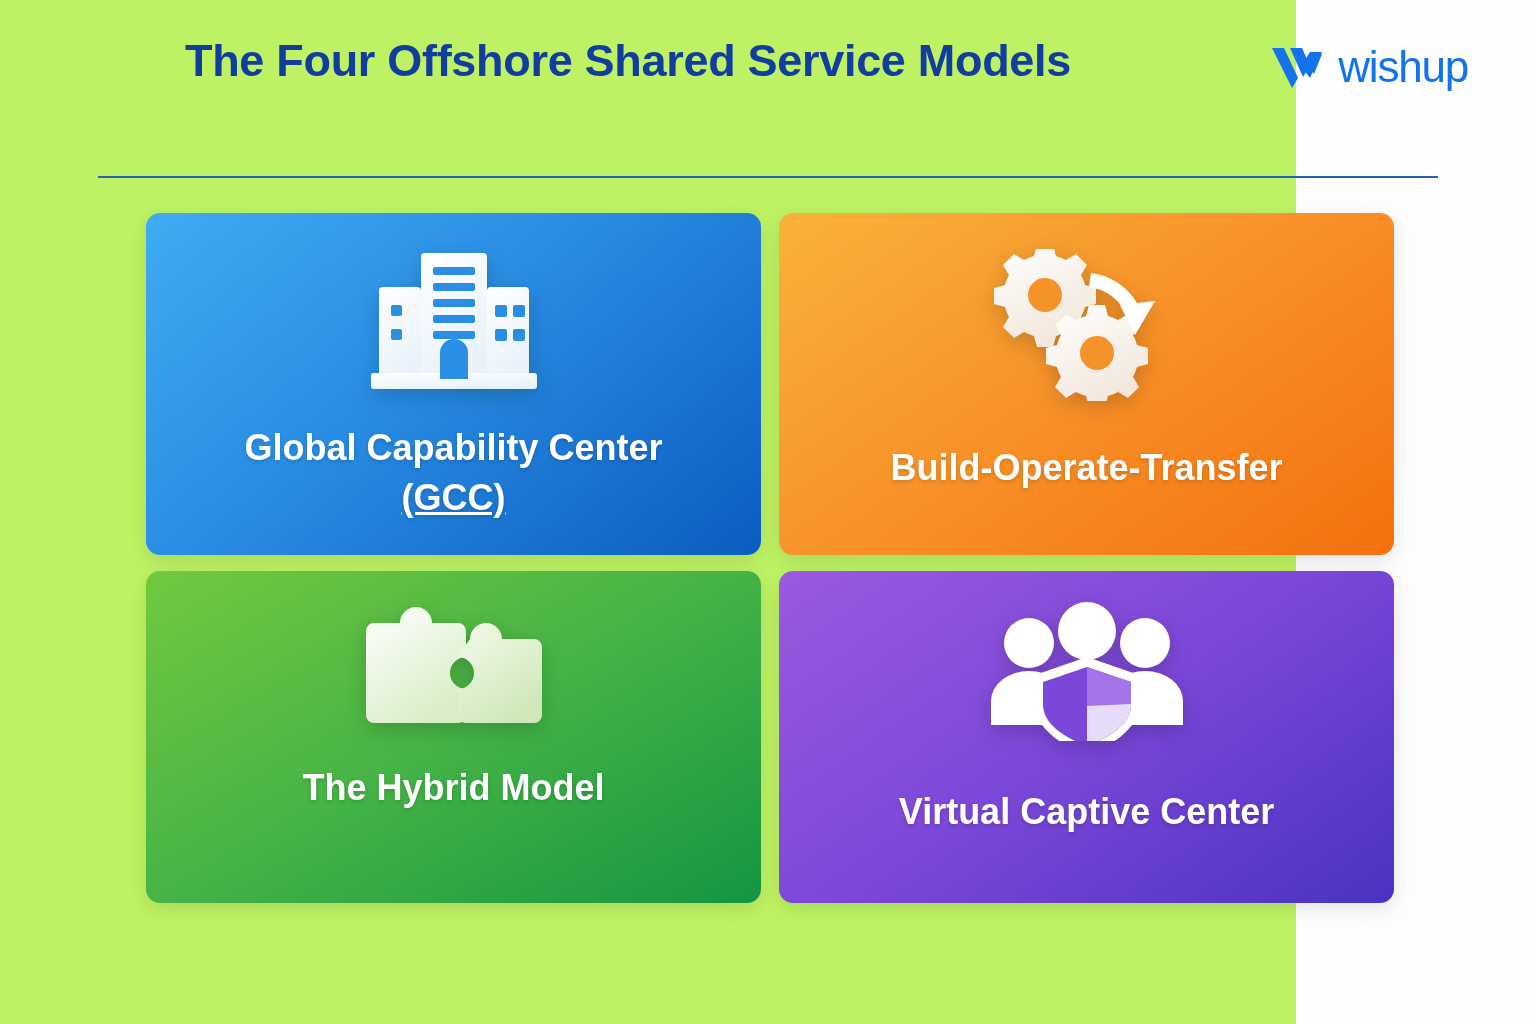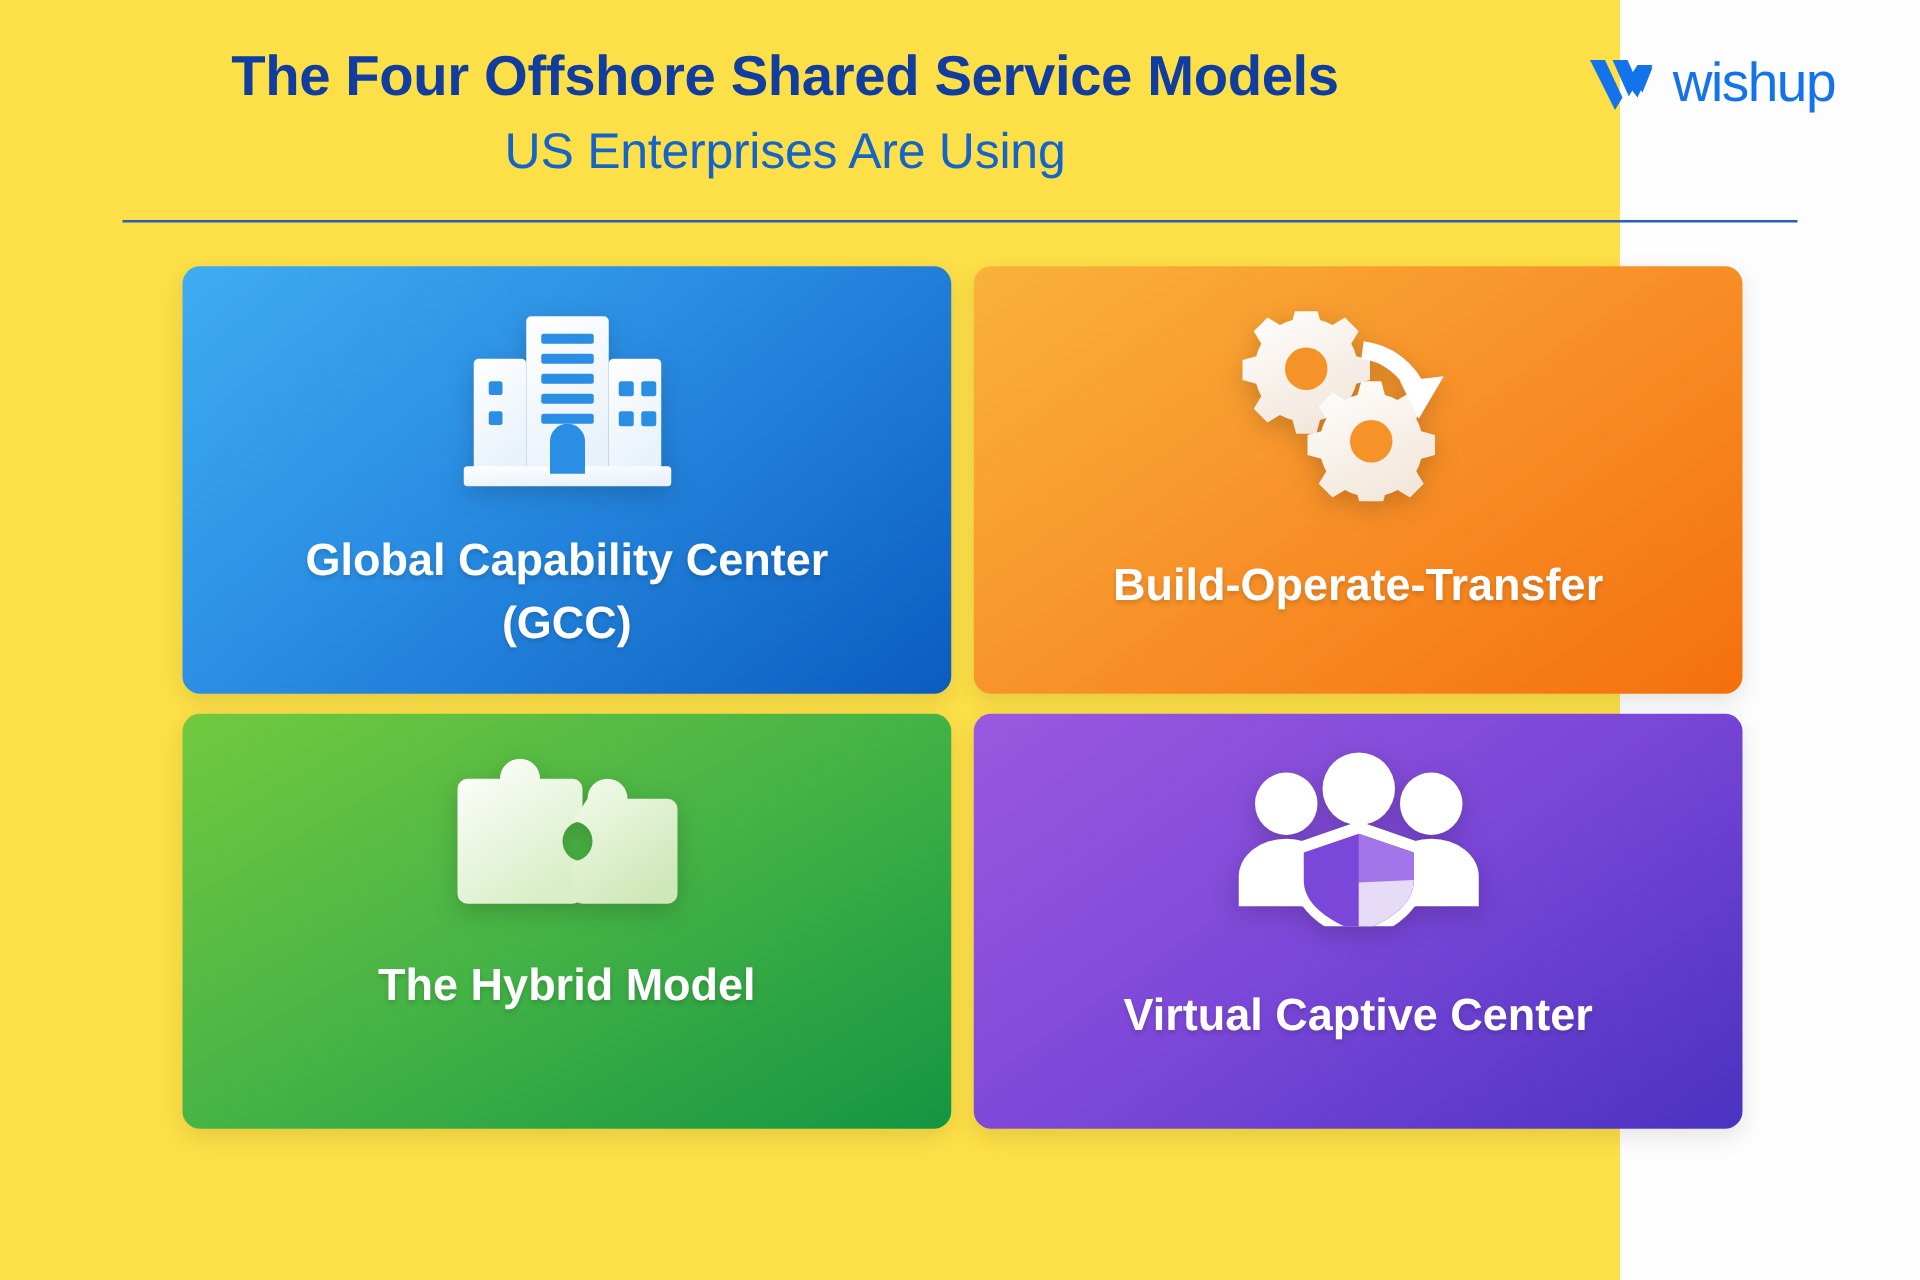--- a/index.html
+++ b/index.html
@@ -2,21 +2,21 @@
 <html><head>
 <meta charset="utf-8">
 <style>
   * { margin:0; padding:0; box-sizing:border-box; }
   html, body {
     width:1536px; height:1024px;
     background:#fdfdfd;
     font-family:"Liberation Sans", sans-serif;
     overflow:hidden;
   }
-  .page { position:relative; width:1296px; height:1024px; background:#fde047; }
+  .page { position:relative; width:1296px; height:1024px; background:#bef264; }
 
   
   .header { position:absolute; left:0; top:0; width:1536px; height:185px; }
   .title-block { position:absolute; left:98px; top:36px; width:1060px; text-align:center; }
   .title-line1 {
     font-size:45px; font-weight:bold; color:#103D9E;
     letter-spacing:-0.3px; line-height:1.1; white-space:nowrap;
   }
   .title-line2 {
     font-size:40px; font-weight:normal; color:#1565C8;
@@ -56,32 +56,31 @@
     margin-top:36px; height:152px;
     display:flex; align-items:center; justify-content:center;
     filter:drop-shadow(0 6px 10px rgba(0,0,0,0.18));
   }
   .card-icon.tight { margin-top:30px; height:140px; }
   .card-title {
     margin-top:22px; width:92%; text-align:center;
     color:#ffffff; font-size:36px; font-weight:bold; line-height:1.38;
     text-shadow:0 2px 4px rgba(0,0,0,0.16);
   }
-  .card-title .sub { display:block; }
+  .card-title .sub { display:block;text-decoration:underline; }
 </style>
 </head>
 <body>
 
 <div class="page">
 
   <div class="header">
 
     <div class="title-block">
       <div class="title-line1">The Four Offshore Shared Service Models</div>
-      <div class="title-line2">US Enterprises Are Using</div>
     </div>
 
     <div class="logo">
       <span class="logo-mark-wrap">
         <svg class="logo-mark" viewBox="0 0 62 46" xmlns="http://www.w3.org/2000/svg" aria-hidden="true">
           <path d="M2 4 L14 4 L28 34 L22 44 Z" fill="#1273EB"></path>
           <path d="M20 4 L32 4 L40 22 L33 33 Z" fill="#1273EB"></path>
           <path d="M31 22 L40 8 L52 8 L40 34 Z" fill="#1273EB"></path>
           <path d="M41 10 L52 10 L44 30 L38 22 Z" fill="#1273EB"></path>
         </svg>

